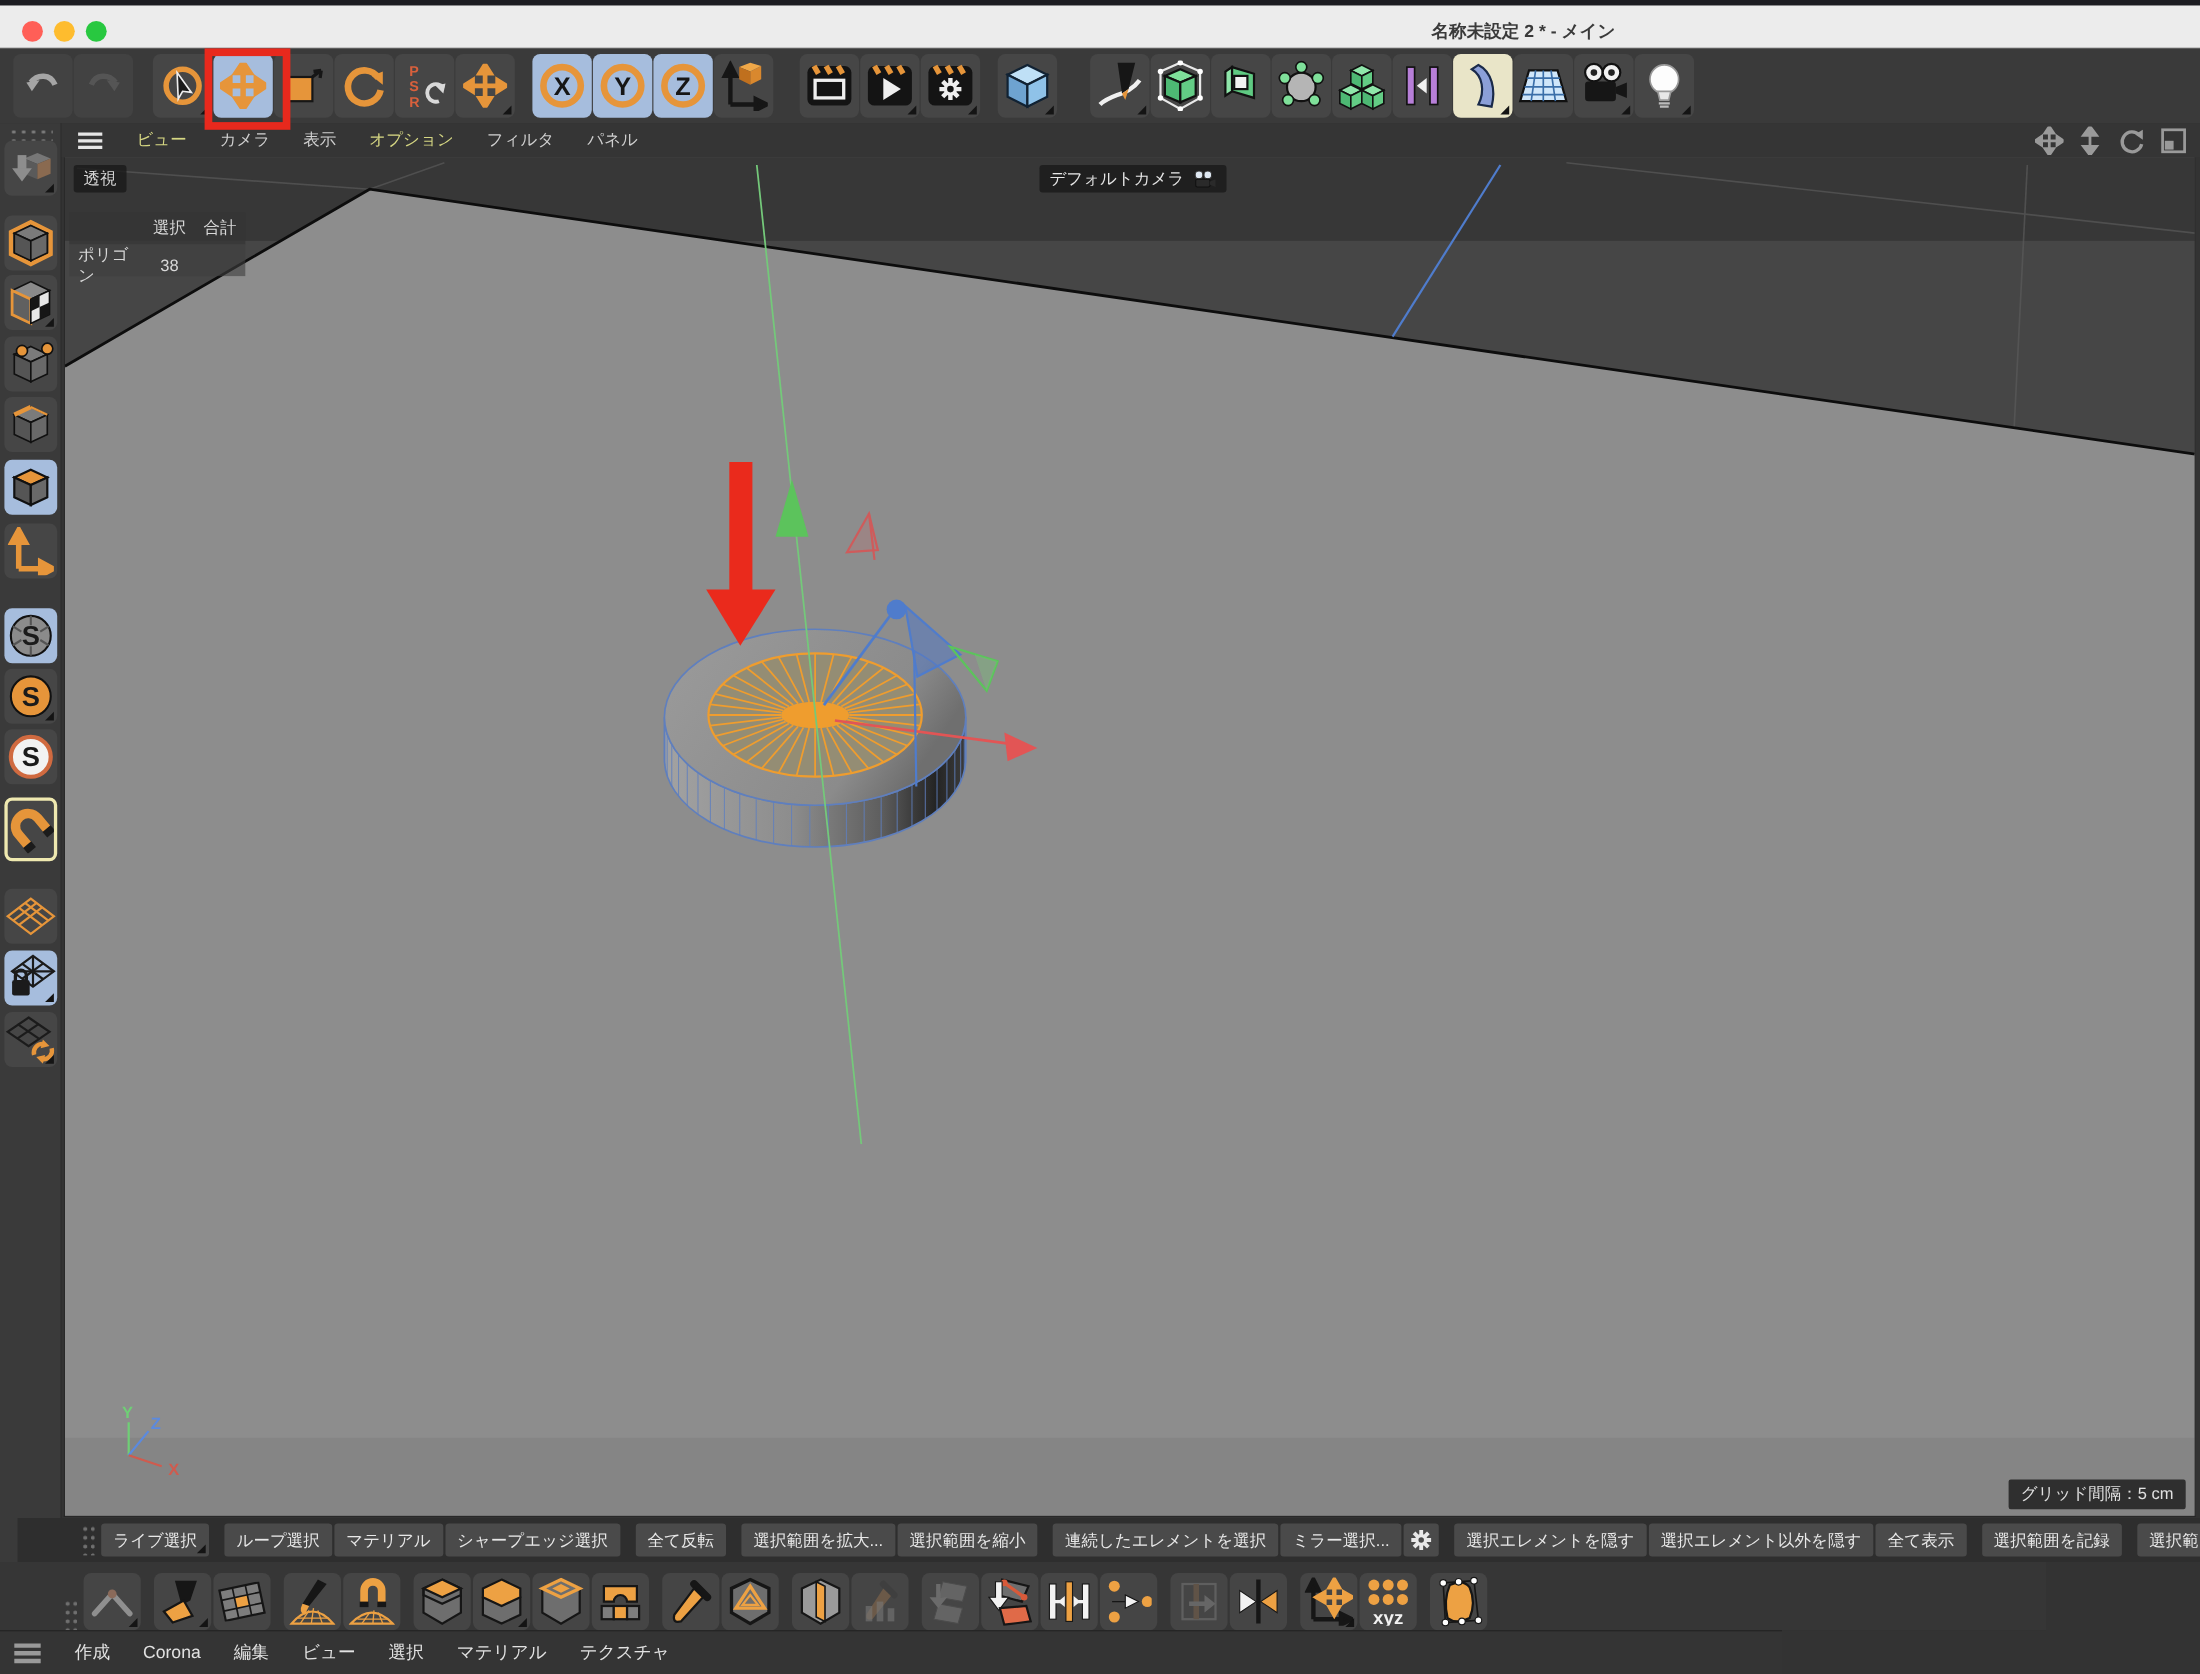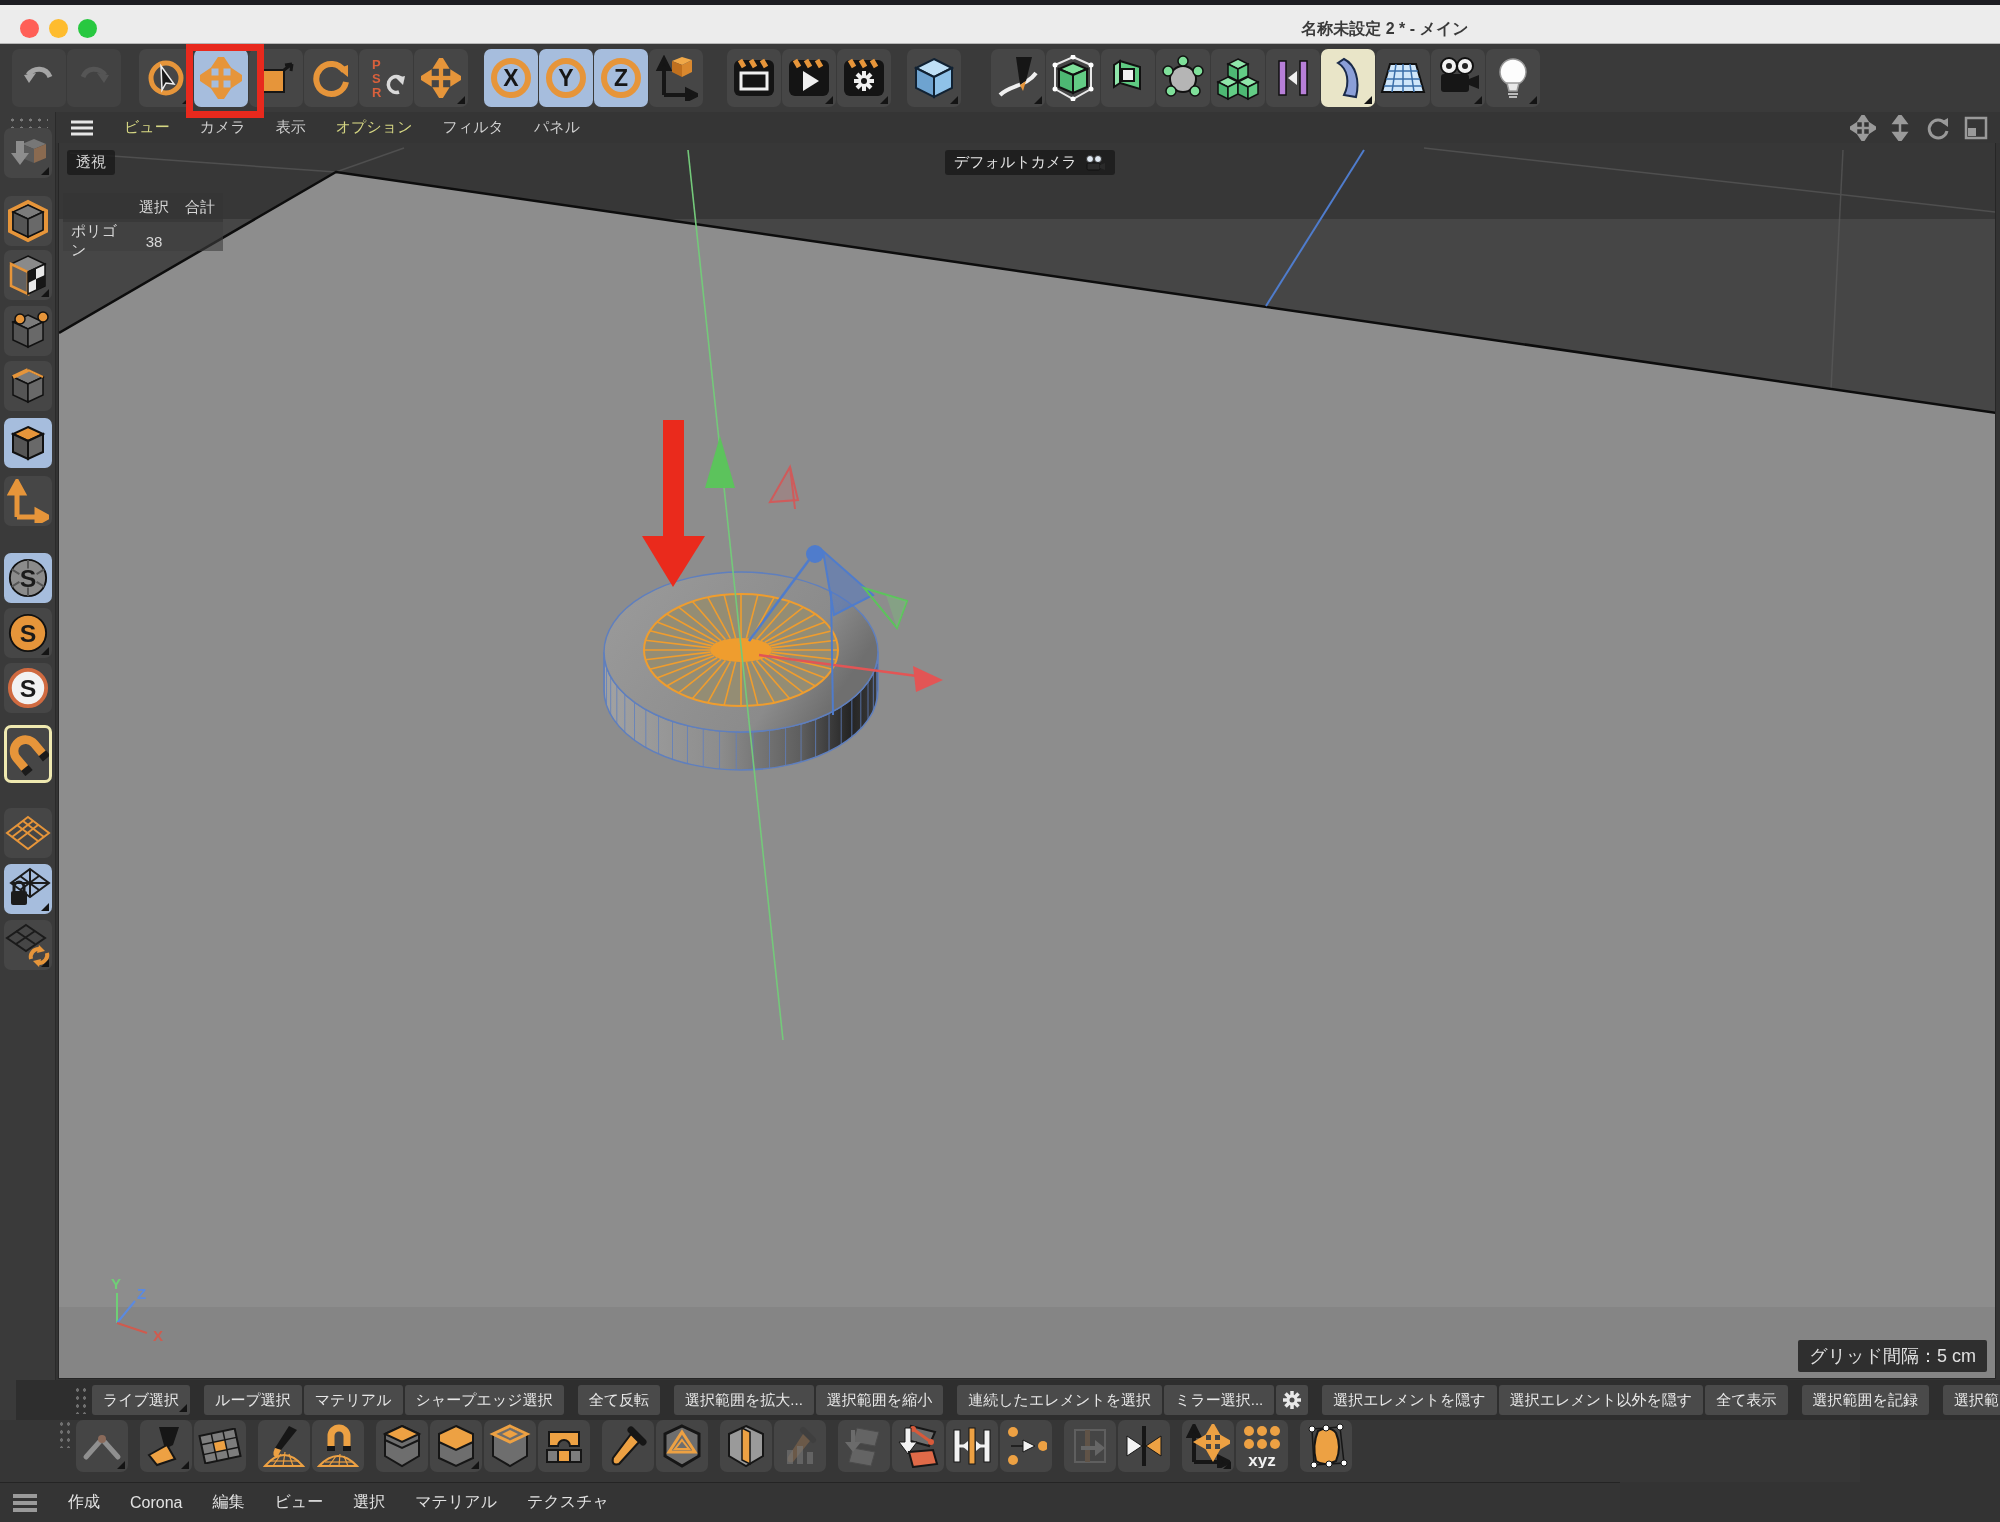--- a/index.html
+++ b/index.html
@@ -52,40 +52,40 @@
 
   
   #viewport { left:58px; top:143px; width:1938px; height:1236px; background:#454545;
               border:1px solid #262626; border-top:none; overflow:hidden; }
   #vp-svg { position:absolute; left:0; top:0; }
   .chip { position:absolute; background:rgba(24,24,24,0.78); color:#d6d6d6;
           font-size:15px; padding:3px 9px; border-radius:3px;text-align:center; }
   #camera-chip { left:886px; top:7px; display:flex; align-items:center; gap:7px;
                  color:#e5e5e5; }
   #grid-chip { right:8px; bottom:6px; background:rgba(40,40,40,0.92); color:#e0e0e0;
-               padding:4px 11px; border-radius:2px; font-size:18px; }
+               padding:4px 11px; border-radius:2px; font-size:15px; }
   #stats { left:4px; top:50px; width:160px; font-size:15px; color:#d8d8d8; }
   #stats .row { display:grid; grid-template-columns:1fr 46px 46px; height:29px;
                 align-items:center; }
   #stats .r1 { background:rgba(52,52,52,0.72); }
   #stats .r2 { background:rgba(62,62,62,0.60); }
   #stats .c { text-align:center; }
 
   
   #selbar { left:16px; top:1380px; width:2000px; height:40px; background:#2e2e2e;
             display:flex; align-items:center; padding-left:58px; overflow:hidden; }
   .selbtn { background:#4a4a4a; color:#e8e8e8; font-size:15px; height:30px;
             display:flex; align-items:center; justify-content:center; padding:0 11px;
             border-radius:3px; margin-right:2px; position:relative; flex:0 0 auto;
             white-space:nowrap; }
   .gsep { width:12px; flex:0 0 auto; }
   .handle { width:12px; height:28px; margin-right:6px; flex:0 0 auto; }
 
   #toolsbar { left:0; top:1420px; width:1860px; height:62px; background:#363636;
-              display:flex; align-items:flex-start; padding-left:58px; }
+              display:flex; align-items:flex-end; padding-left:58px; }
   .ttile { width:52px; height:52px; background:#454545; border-radius:7px; margin-right:2px;
            display:flex; align-items:center; justify-content:center; position:relative;
            flex:0 0 auto; }
   .tgap { width:10px; flex:0 0 auto; }
 
   #botmenu { left:0; top:1482px; width:1620px; height:40px; background:#343434;
              border-top:1px solid #242424; display:flex; align-items:center;
              padding-left:12px; gap:30px; color:#e2e2e2; font-size:16px; }
 
   

